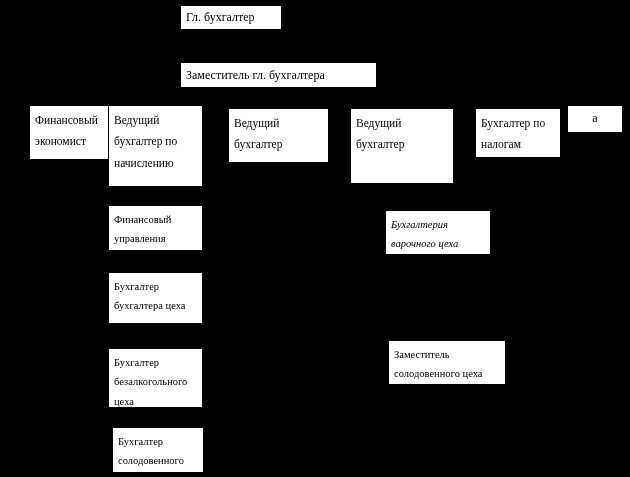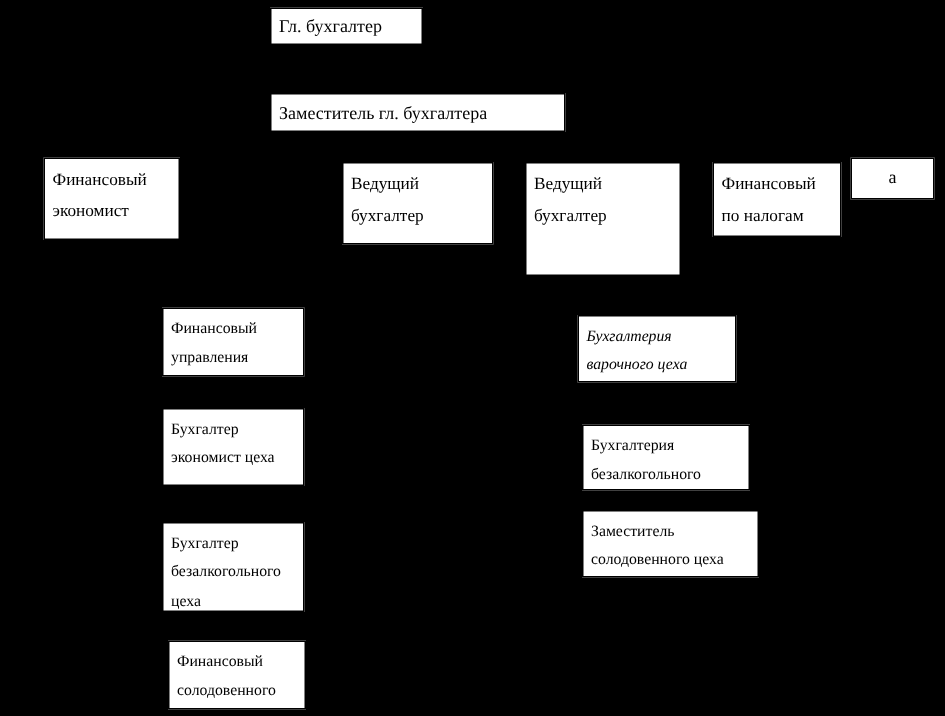--- a/index.html
+++ b/index.html
@@ -67,37 +67,37 @@
 <body>
 
 <div id="stage">
 
   <div class="box single" id="b-chief">Гл. бухгалтер</div>
 
   <div class="box single" id="b-deputy">Заместитель гл. бухгалтера</div>
 
   <div class="box" id="b-fin">Финансовый экономист</div>
 
+  <div class="box" id="b-lead-accrual">Ведущий бухгалтер по начислению</div>
 
   <div class="box" id="b-lead1">Ведущий бухгалтер</div>
 
   <div class="box" id="b-lead2">Ведущий бухгалтер</div>
 
-  <div class="box" id="b-tax">Финансовый по налогам</div>
+  <div class="box" id="b-tax">Бухгалтер по налогам</div>
 
   <div class="box center" id="b-a">а</div>
 
   <div class="box small" id="b-acct-mgmt">Финансовый управления</div>
 
-  <div class="box small" id="b-acct-brew">Бухгалтер экономист цеха</div>
+  <div class="box small" id="b-acct-brew">Бухгалтер бухгалтера цеха</div>
 
   <div class="box small" id="b-acct-soft">Бухгалтер безалкогольного цеха</div>
 
-  <div class="box small" id="b-acct-malt">Финансовый солодовенного</div>
+  <div class="box small" id="b-acct-malt">Бухгалтер солодовенного</div>
 
 
   <div class="box small" id="b-dept-brew">Бухгалтерия варочного цеха</div>
 
-  <div class="box small" id="b-dept-soft">Бухгалтерия безалкогольного</div>
 
   <div class="box small" id="b-dept-malt">Заместитель солодовенного цеха</div>
 
 </div>
 
 </body></html>

